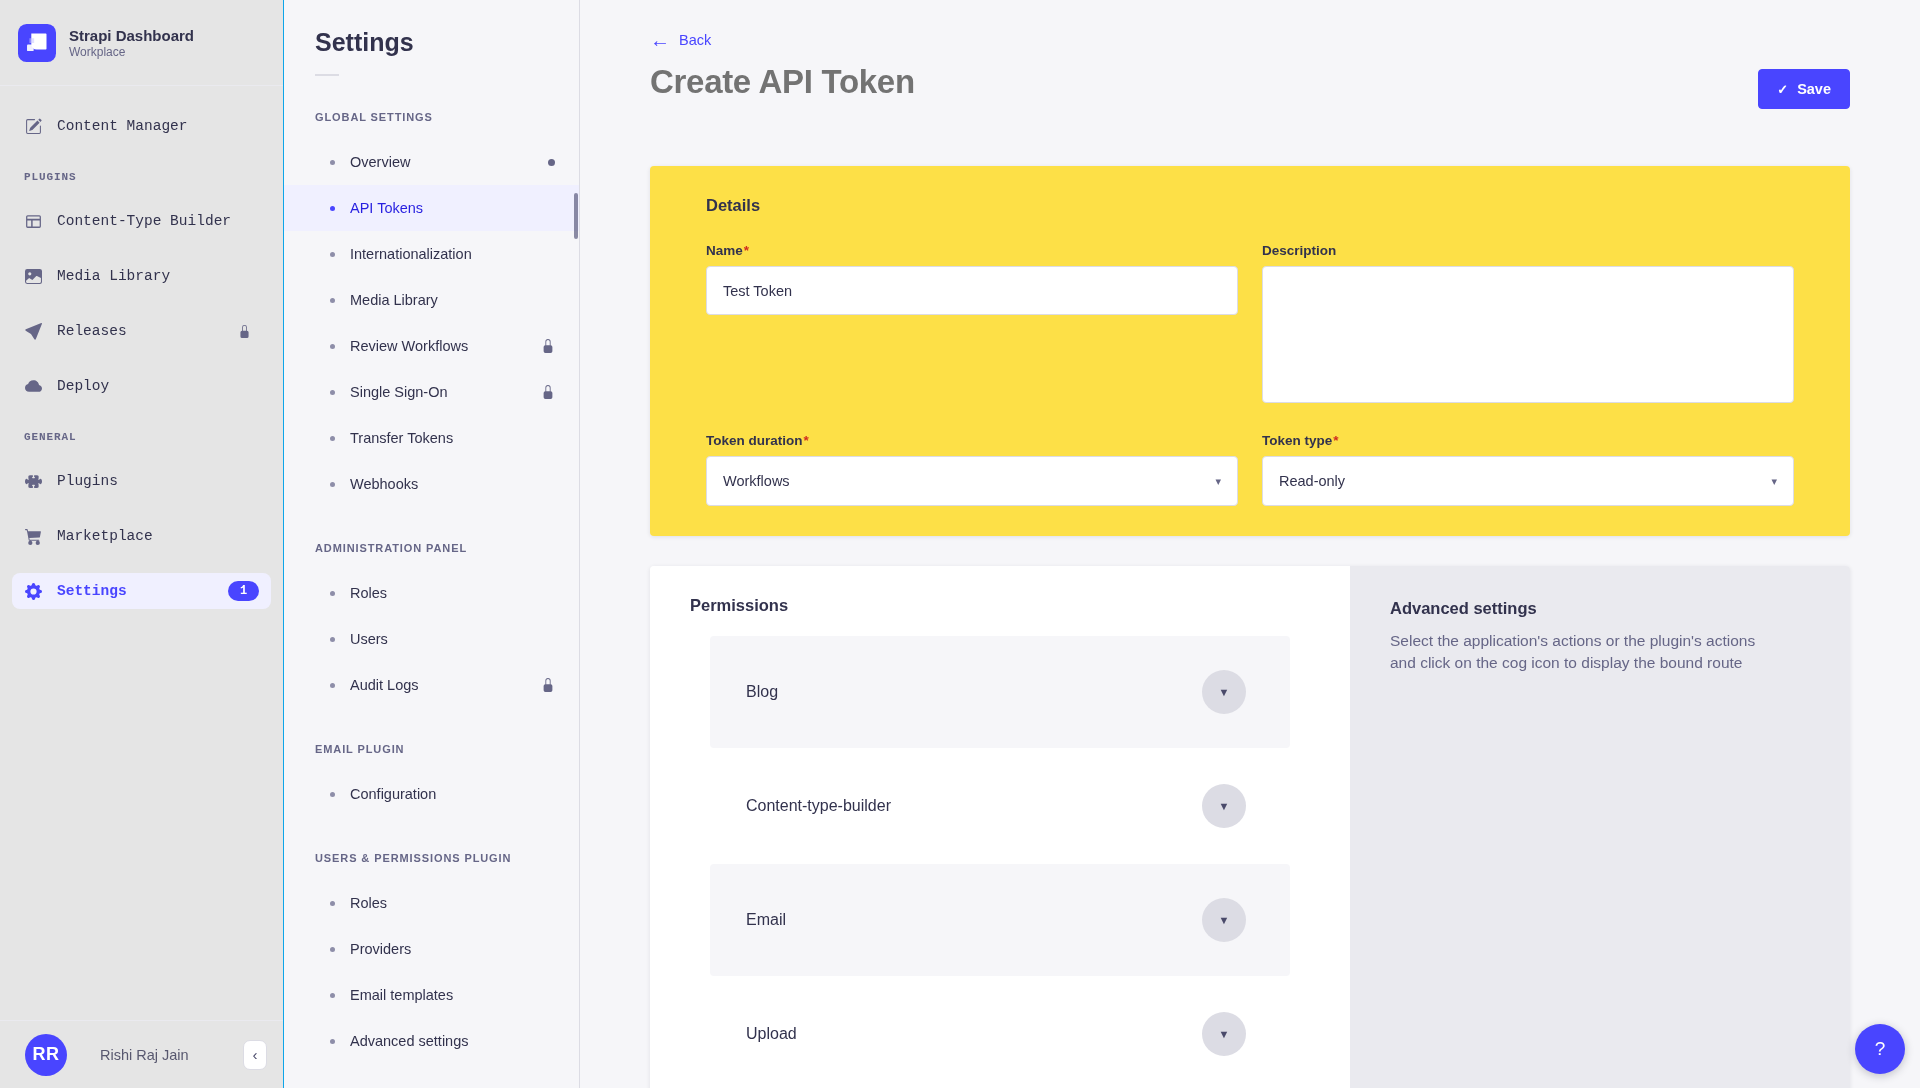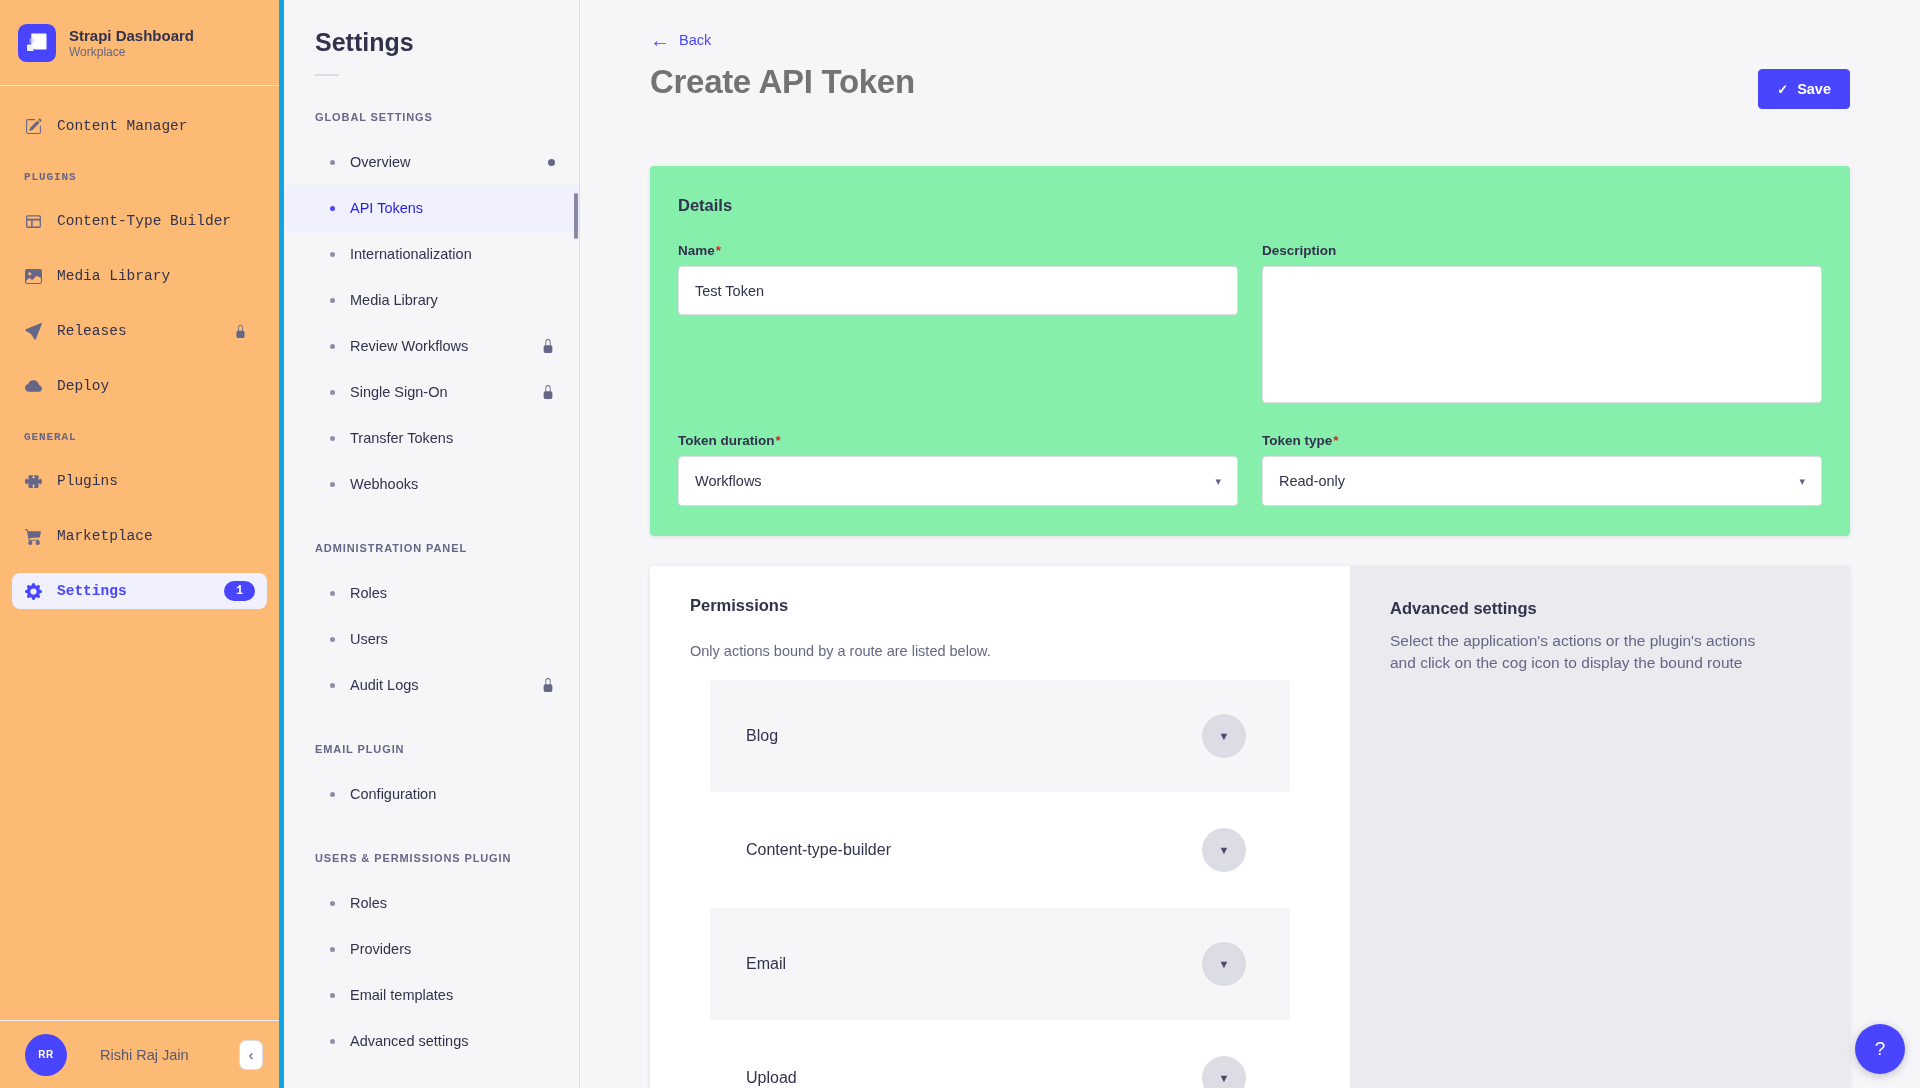--- a/index.html
+++ b/index.html
@@ -1,39 +1,39 @@
 <!DOCTYPE html>
 <html><head>
 <meta charset="utf-8">
 <style>
   * { box-sizing: border-box; margin: 0; padding: 0; }
   html,body { width:1920px; height:1088px; overflow:hidden; }
   body { font-family:"Liberation Sans", sans-serif; background:#f6f6f9; color:#32324d; }
   .app { display:flex; height:100%; }
 
   
-  .mainnav { width:284px; min-width:284px; background:#fdba74; border-right:5px solid #0ea5e9; display:flex; flex-direction:column; }
+  .mainnav { width:284px; min-width:284px; background:#e5e5e5; border-right:1px solid #0ea5e9; display:flex; flex-direction:column; }
   .mainnav-header { height:86px; border-bottom:1px solid #eaeaef; display:flex; align-items:center; gap:13px; padding:0 16px 0 18px; }
   .logo { width:38px; height:38px; flex:none; }
   .brand-title { font-size:15px; font-weight:700; color:#32324d; line-height:1.2; }
   .brand-sub { font-size:12px; color:#666687; margin-top:0; }
   .mainnav-list { flex:1; padding:22px 12px 0;font-family:Liberation Mono, monospace; }
   .nav-section-label { margin:27px 0 20px; padding:0 12px; font-size:11px; font-weight:700; letter-spacing:.9px; color:#666687; }
   .nav-row { height:36px; display:flex; align-items:center; gap:15px; padding:0 12px; border-radius:8px; margin-bottom:19px; cursor:pointer; }
   .nav-icon { width:18px; height:18px; color:#666687; flex:none; display:flex; align-items:center; justify-content:center; }
   .nav-icon svg { width:17px; height:17px; fill:currentColor; }
   .nav-label { font-size:14.5px; font-weight:500; color:#32324d; }
   .nav-row.active { background:#f0f0ff; }
   .nav-row.active .nav-icon { color:#4945ff; }
   .nav-row.active .nav-label { color:#4945ff; font-weight:600; }
   .nav-badge { margin-left:auto; background:#4945ff; color:#fff; font-size:12px; font-weight:600; min-width:31px; height:20px; border-radius:10px; display:flex; align-items:center; justify-content:center; }
   .row-lock { margin-left:auto; margin-right:8px; color:#666687; display:flex; }
   .row-lock svg { width:13px; height:13px; fill:currentColor; }
   .mainnav-footer { height:68px; border-top:1px solid #eaeaef; display:flex; align-items:center; padding:0 16px 0 25px; }
-  .avatar { width:42px; height:42px; border-radius:50%; background:#4945ff; color:#fff; font-size:10px; font-weight:700; display:flex; align-items:center; justify-content:center; letter-spacing:.5px; }
+  .avatar { width:42px; height:42px; border-radius:50%; background:#4945ff; color:#fff; font-size:18px; font-weight:700; display:flex; align-items:center; justify-content:center; letter-spacing:.5px; }
   .user-name { margin-left:33px; font-size:14.5px; color:#58586f; }
   .collapse-btn { margin-left:auto; width:24px; height:30px; background:#fff; border:1px solid #dcdce4; border-radius:7px; color:#4a4a6a; font-size:15px; display:flex; align-items:center; justify-content:center; cursor:pointer; }
 
   
   .subnav { width:296px; min-width:296px; background:#f6f6f9; border-right:1px solid #dcdce4; position:relative; }
   .subnav-title { padding:28px 0 0 31px; font-size:25px; font-weight:700; color:#32324d; }
   .subnav-divider { width:24px; height:2px; background:#dcdce4; margin:17px 0 0 31px; }
   .subnav-section-label { margin:35px 0 0 31px; font-size:11px; font-weight:700; letter-spacing:.9px; color:#666687; }
   .subnav-list { margin-top:16px; }
   .subnav-item { height:46px; display:flex; align-items:center; padding:0 24px 0 46px; cursor:pointer; }
@@ -49,21 +49,21 @@
 
   
   .content { flex:1; padding:30px 70px 0; position:relative; }
   .back-link { display:inline-flex; align-items:center; gap:9px; color:#4945ff; font-size:14.5px; font-weight:500; cursor:pointer; text-decoration:none; }
   .back-arrow { font-size:20px; line-height:1; }
   .title-row { display:flex; justify-content:space-between; align-items:flex-start; margin-top:12px; }
   .page-title { font-size:33px; font-weight:700; color:#737373; letter-spacing:-.3px; }
   .save-btn { margin-top:6px; height:40px; padding:0 18px; background:#4945ff; border:1px solid #4945ff; border-radius:4px; color:#fff; font-size:14.5px; font-weight:600; display:flex; align-items:center; gap:9px; cursor:pointer; font-family:inherit; }
   .save-check { font-size:13px; }
 
-  .details-card { margin-top:57px; height:370px; background:#86efac; border-radius:4px; box-shadow:0 1px 4px rgba(33,33,52,.1); padding:30px 28px; }
+  .details-card { margin-top:57px; height:370px; background:#fde047; border-radius:4px; box-shadow:0 1px 4px rgba(33,33,52,.1); padding:30px 56px; }
   .card-heading { font-size:16.5px; font-weight:600; color:#32324d; }
   .form-grid { display:grid; grid-template-columns:1fr 1fr; grid-template-rows:160px auto; column-gap:24px; row-gap:30px; margin-top:26px; }
   .field-label { font-size:13.5px; font-weight:600; color:#32324d; }
   .req { color:#d02b20; margin-left:1px; }
   .text-input { margin-top:7px; width:100%; height:49px; border:1px solid #dcdce4; border-radius:4px; background:#fff; padding:0 16px; font-size:14.5px; color:#32324d; font-family:inherit; outline:none; }
   .textarea { margin-top:7px; width:100%; height:137px; border:1px solid #dcdce4; border-radius:4px; background:#fff; padding:12px 16px; font-size:14.5px; color:#32324d; font-family:inherit; resize:none; outline:none; }
   .select { margin-top:7px; width:100%; height:50px; border:1px solid #dcdce4; border-radius:4px; background:#fff; padding:0 16px; display:flex; align-items:center; justify-content:space-between; cursor:pointer; }
   .select-value { font-size:14.5px; color:#32324d; }
   .select-caret { font-size:11px; color:#666687; }
 
@@ -330,21 +330,20 @@
             <span class="select-caret">▾</span>
           </div>
         </div>
       </div>
     </section>
 
     
     <section class="perm-wrap">
       <div class="perm-card">
         <h2 class="card-heading">Permissions</h2>
-        <p class="perm-subtitle">Only actions bound by a route are listed below.</p>
         <div class="accordions" id="accordions">
             <div class="accordion shaded">
               <span class="accordion-label">Blog</span>
               <button class="accordion-toggle">
                 <span>▼</span>
               </button>
             </div>
             <div class="accordion">
               <span class="accordion-label">Content-type-builder</span>
               <button class="accordion-toggle">

